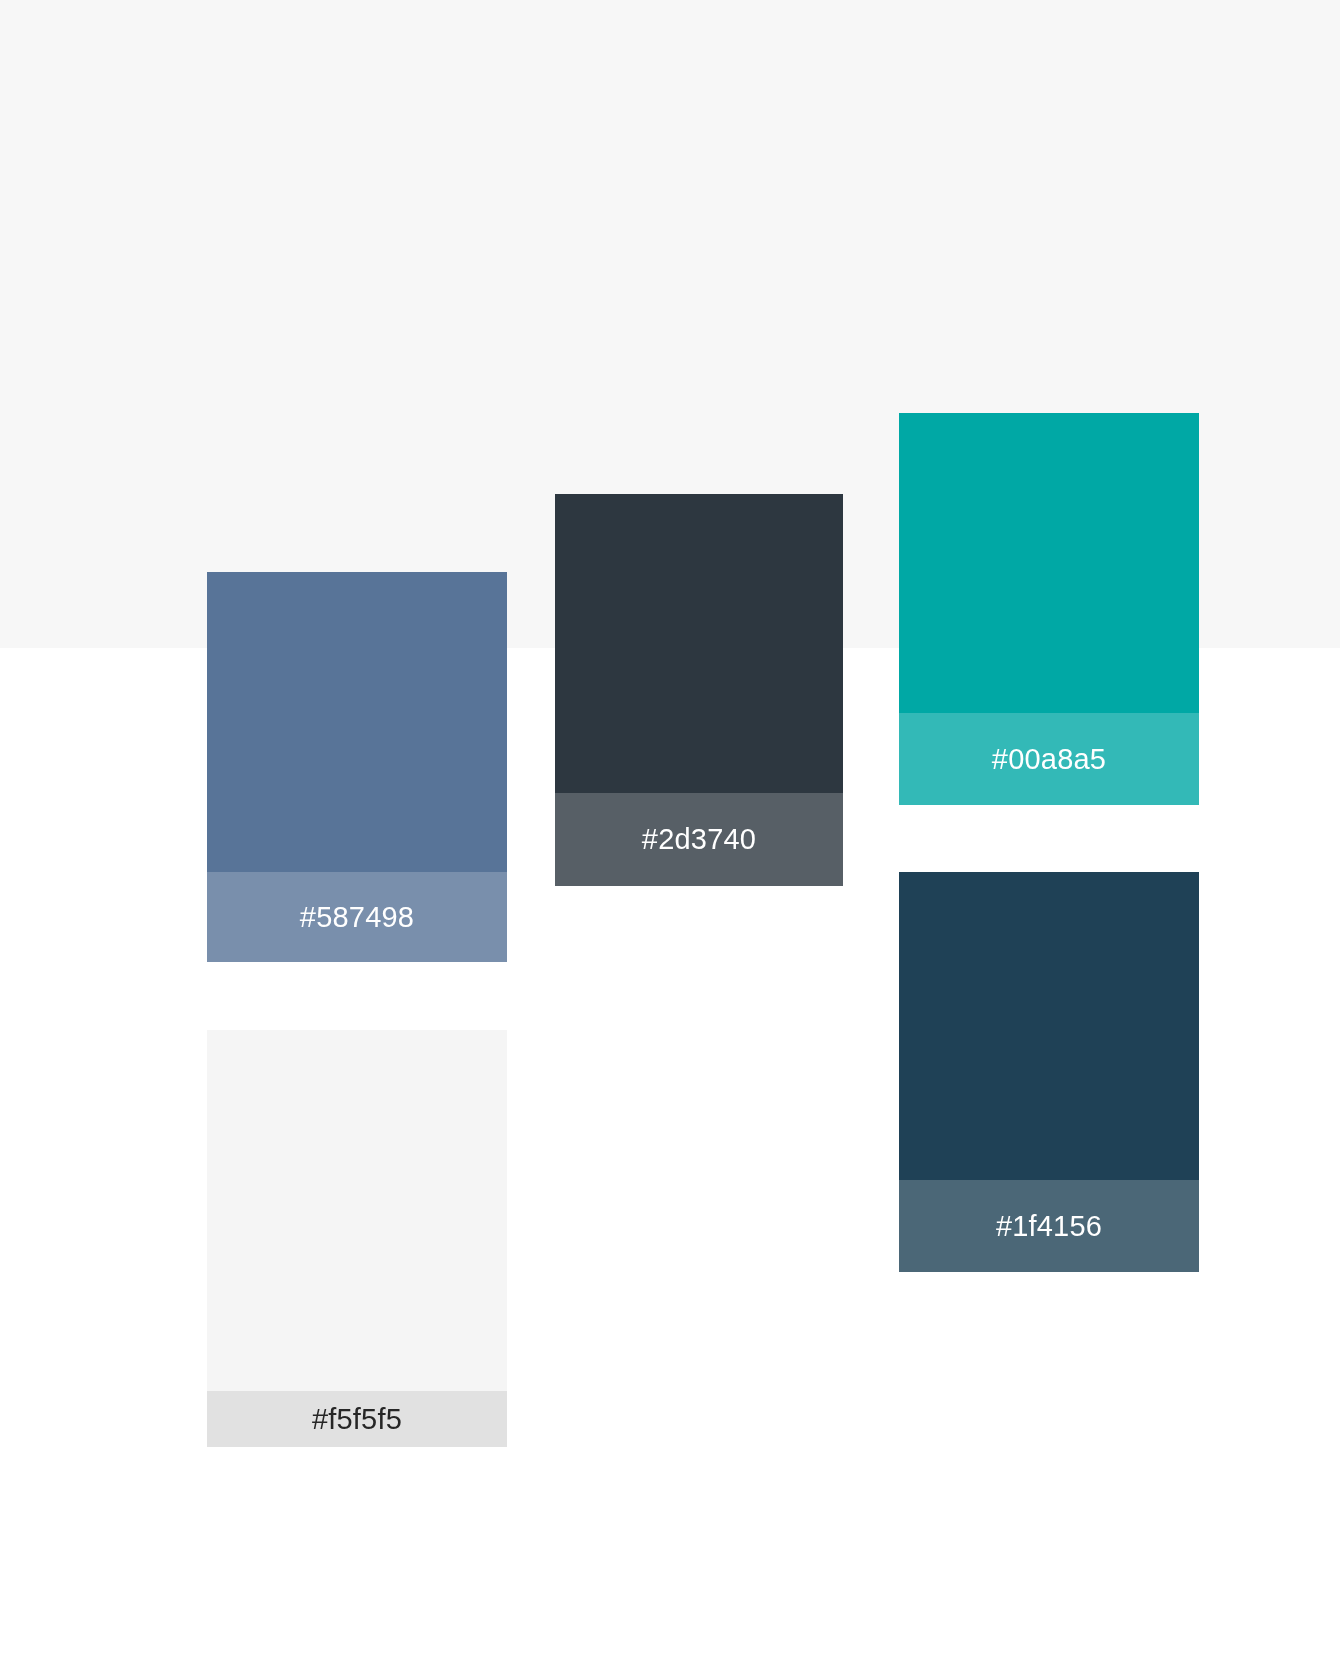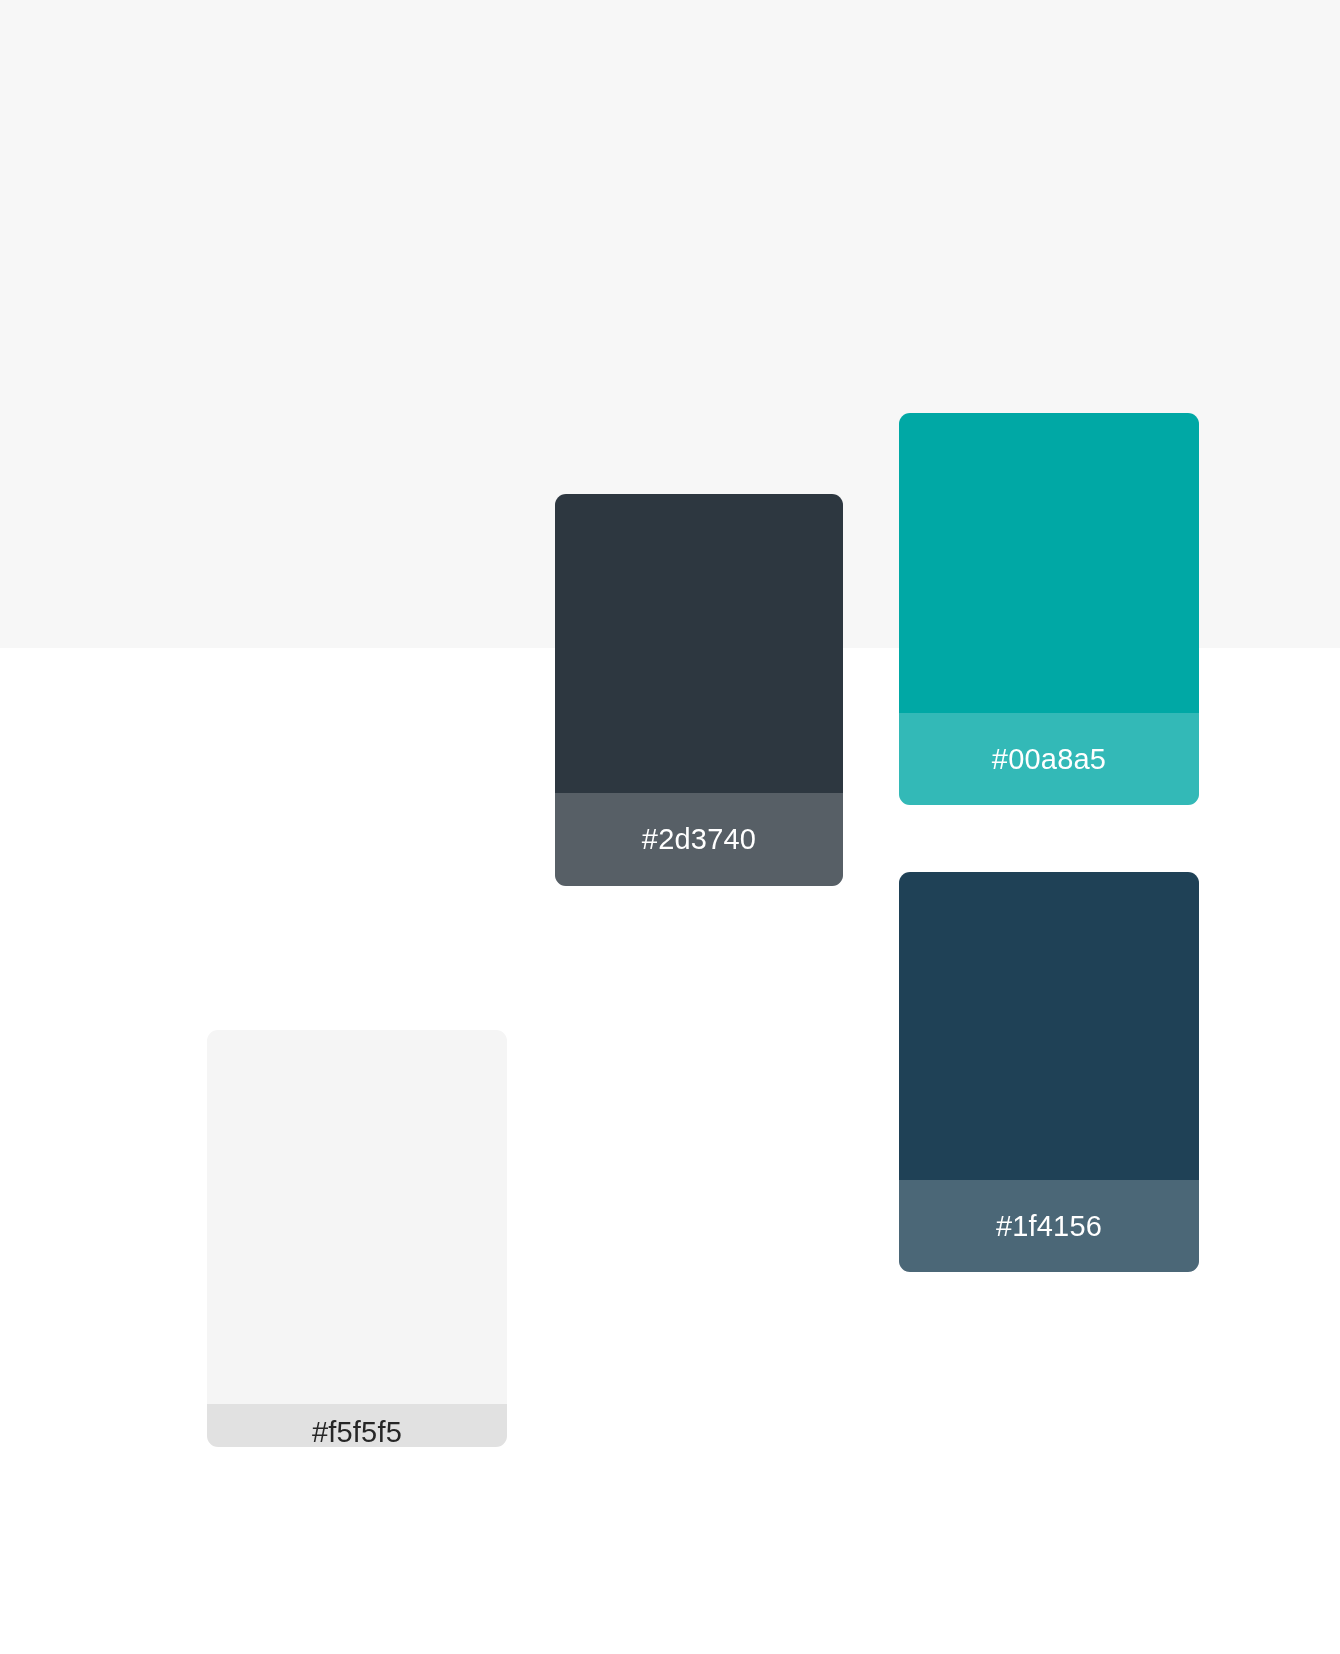--- a/index.html
+++ b/index.html
@@ -39,21 +39,20 @@
     left: 0; top: 0;
     width: 1340px;
     height: 1654px;
   }
 
   .swatch {
     position: absolute;
     box-sizing: border-box;
     display: block;
     overflow: hidden;
-    border-radius: 11px;
   }
 
   .swatch-body {
     position: absolute;
     left: 0; right: 0; top: 0; bottom: 0;
   }
 
   .swatch-label-band {
     position: absolute;
     left: 0;
@@ -82,23 +81,29 @@
     color: #262626;
   }
 </style>
 </head>
 <body style="width: 1340px; height: 1654px;">
 
 <div id="bg-upper" style="height: 648px; background: rgb(247, 247, 247); width: 1340px;"></div>
 <div id="bg-lower" style="top: 648px; height: 1006px; background: rgb(255, 255, 255); width: 1340px;"></div>
 
 <div id="swatch-board" style="width: 1340px; height: 1654px;">
+    <div class="swatch" style="left: 207px; top: 572px; width: 300px; height: 390px;">
+      <div class="swatch-body" style="background: rgb(88, 116, 152);"></div>
+      <div class="swatch-label-band" style="height: 90px; background: rgba(255, 255, 255, 0.2);">
+        <span class="swatch-label" style="color: rgb(255, 255, 255);">#587498</span>
+      </div>
+    </div>
     <div class="swatch light" style="left: 207px; top: 1030px; width: 300px; height: 417px;">
       <div class="swatch-body" style="background: rgb(245, 245, 245);"></div>
-      <div class="swatch-label-band" style="height: 43px; background: rgba(0, 0, 0, 0.08); align-items: flex-end;">
+      <div class="swatch-label-band" style="height: 56px; background: rgba(0, 0, 0, 0.08);">
         <span class="swatch-label" style="color: rgb(38, 38, 38);">#f5f5f5</span>
       </div>
     </div>
     <div class="swatch" style="left: 555px; top: 494px; width: 288px; height: 392px;">
       <div class="swatch-body" style="background: rgb(45, 55, 64);"></div>
       <div class="swatch-label-band" style="height: 93px; background: rgba(255, 255, 255, 0.2);">
         <span class="swatch-label" style="color: rgb(255, 255, 255);">#2d3740</span>
       </div>
     </div>
     <div class="swatch" style="left: 899px; top: 413px; width: 300px; height: 392px;">

